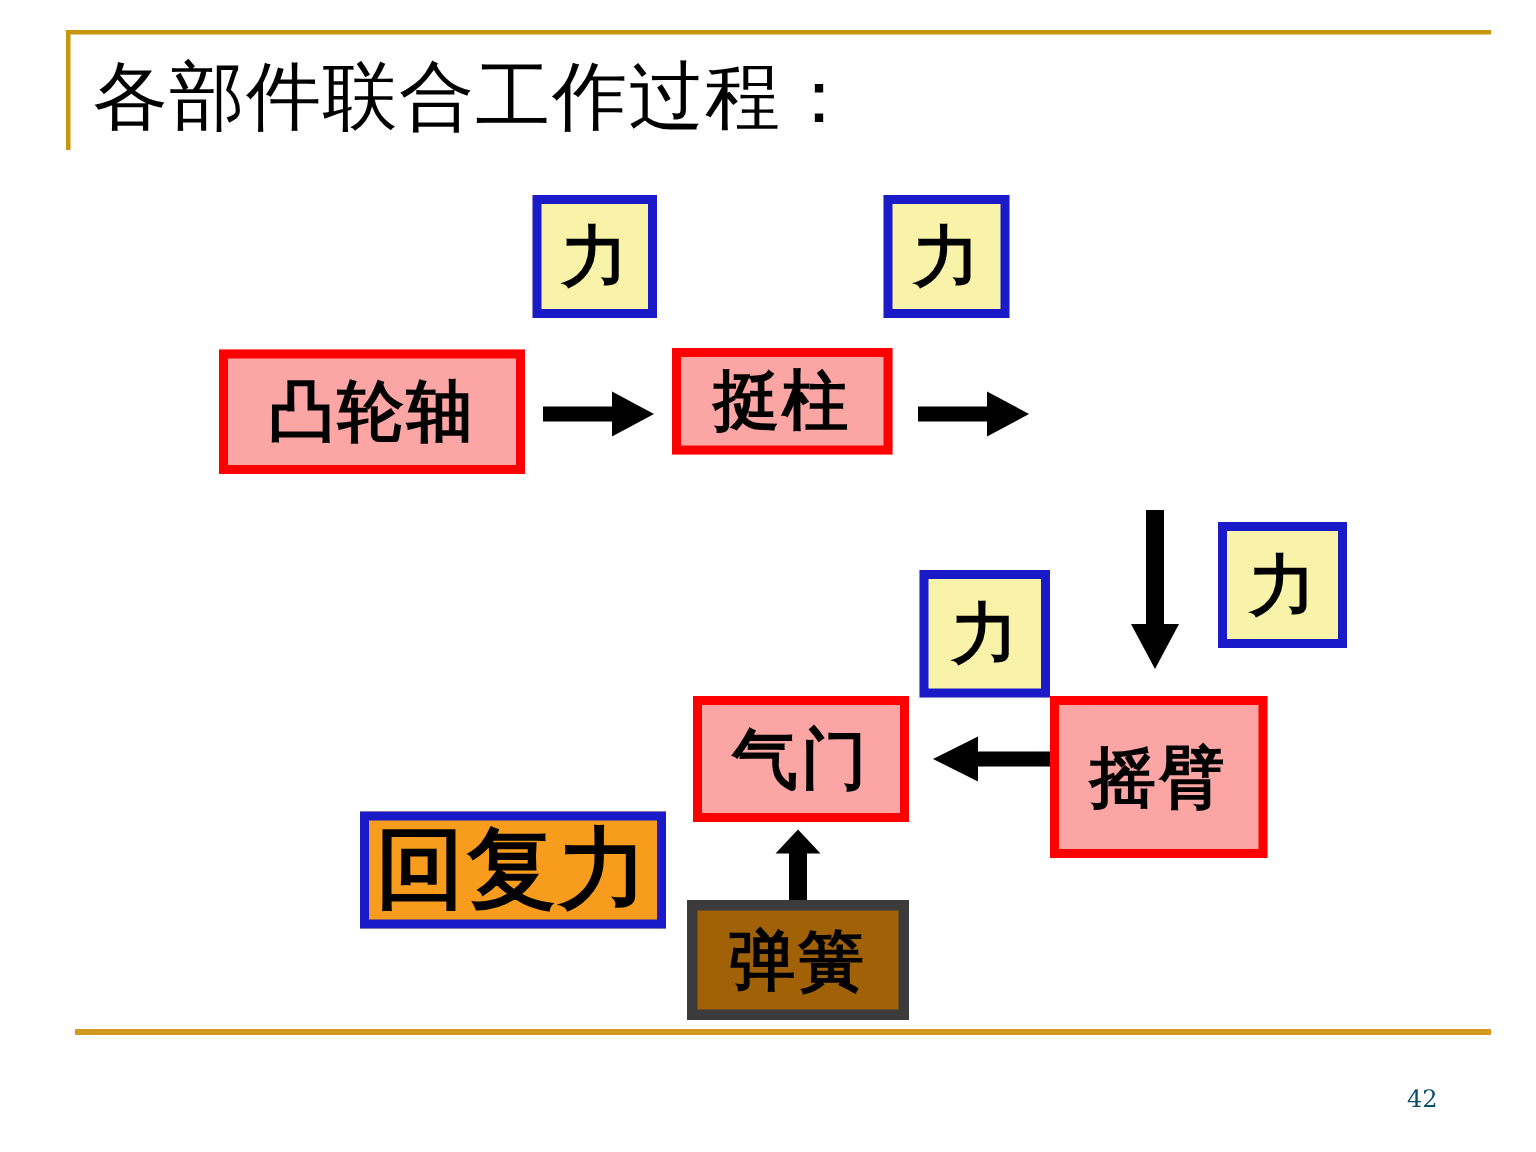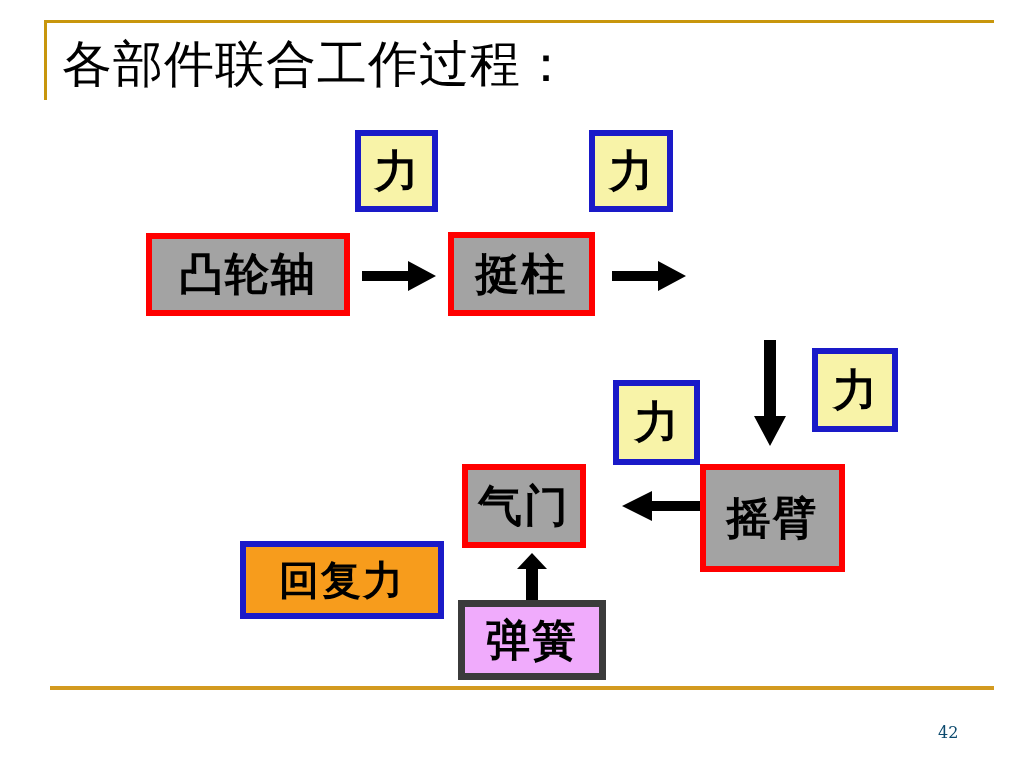--- a/index.html
+++ b/index.html
@@ -66,38 +66,38 @@
     box-sizing: border-box;
     display: flex;
     align-items: center;
     justify-content: center;
     font-family: "DejaVu Serif", "Liberation Serif", serif;
     font-weight: bold;
     color: #000000;
     white-space: nowrap;
   }
   .node.part {           
-    background: #a3a3a3;
+    background: #fca5a5;
     border: 6px solid #ff0000;
     font-size: 44px;
     letter-spacing: 2px;
   }
   .node.force {          
     background: #f8f3a8;
     border: 6px solid #1a1ac8;
     font-size: 44px;
   }
   .node.restore {        
     background: #f79c1c;
     border: 6px solid #1a1ac8;
-    font-size: 40px;
+    font-size: 59px;
     letter-spacing: 2px;
   }
   .node.spring {         
-    background: #f0abfc;
+    background: #a16207;
     border: 7px solid #3b3b3b;
     font-size: 44px;
     letter-spacing: 2px;
   }
 
   
   .arrow {
     position: absolute;
   }
   .arrow svg { display: block; }
@@ -126,26 +126,26 @@
   <div class="node force" style="left:355px; top:130px; width:83px; height:82px;">力</div>
 
   <div class="node force" style="left:589px; top:130px; width:84px; height:82px;">力</div>
 
   <div class="node force" style="left:613px; top:380px; width:87px; height:85px;">力</div>
 
   <div class="node force" style="left:812px; top:348px; width:86px; height:84px;">力</div>
 
   <div class="node part" style="left:146px; top:233px; width:204px; height:83px;">凸轮轴</div>
 
-  <div class="node part" style="left:448px; top:232px; width:147px; height:84px;">挺柱</div>
+  <div class="node part" style="left:448px; top:232px; width:147px; height:71px;">挺柱</div>
 
 
   <div class="node part" style="left:700px; top:464px; width:145px; height:108px;">摇臂</div>
 
-  <div class="node part" style="left:462px; top:464px; width:124px; height:84px;">气门</div>
+  <div class="node part" style="left:462px; top:464px; width:144px; height:84px;">气门</div>
 
   <div class="node restore" style="left:240px; top:541px; width:204px; height:78px;">回复力</div>
 
   <div class="node spring" style="left:458px; top:600px; width:148px; height:80px;">弹簧</div>
 
   <div class="arrow" style="left:360px; top:258px;">
     <svg width="80" height="36" viewBox="0 0 80 36">
       <path d="M 2 13 L 48 13 L 48 3 L 76 18 L 48 33 L 48 23 L 2 23 Z" fill="#000000"></path>
     </svg>
   </div>

